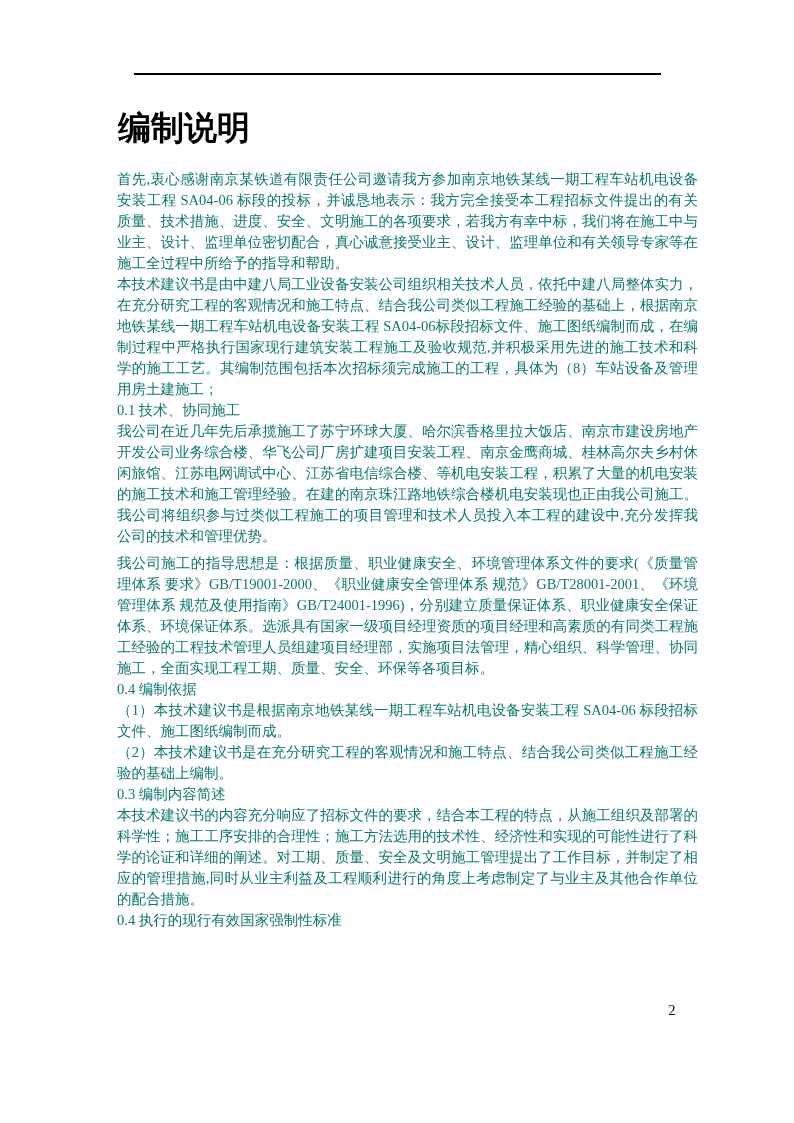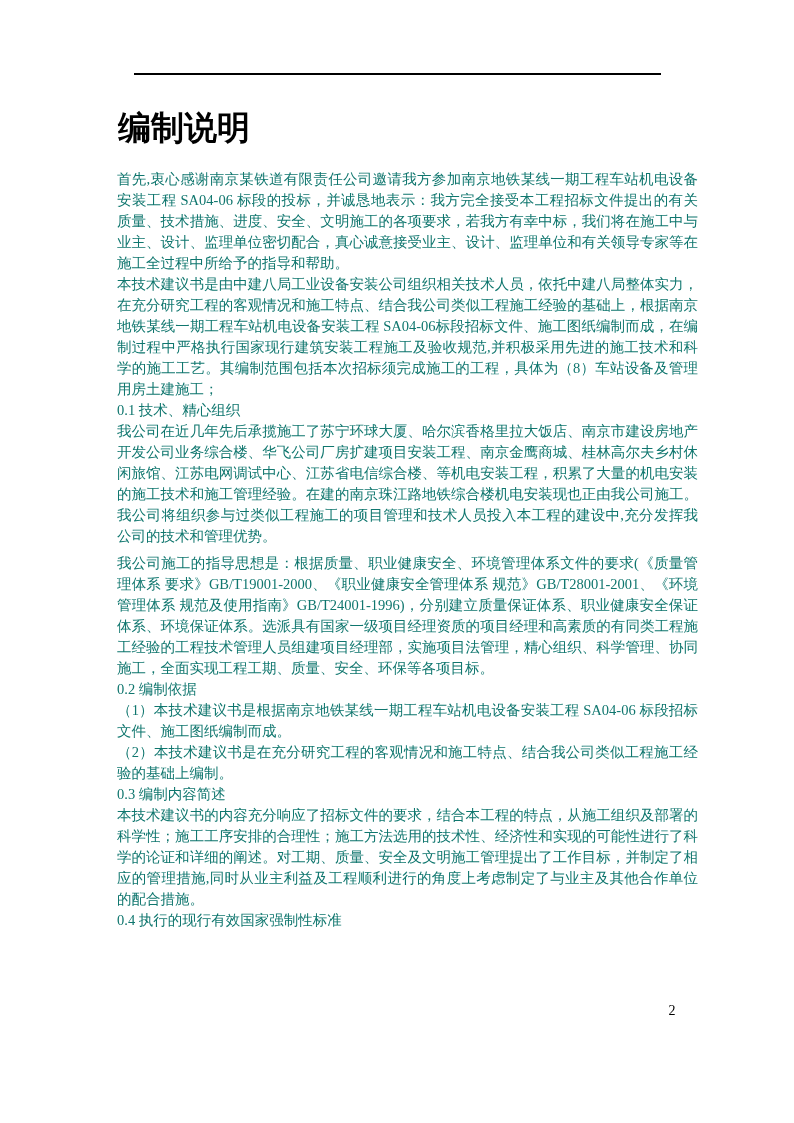--- a/index.html
+++ b/index.html
@@ -67,24 +67,24 @@
 
 <div class="page">
 
   <div class="header-rule"></div>
 
   <h1 class="doc-title">编制说明</h1>
 
   <div class="body-text">
     <p>首先,衷心感谢南京某铁道有限责任公司邀请我方参加南京地铁某线一期工程车站机电设备安装工程 SA04-06 标段的投标，并诚恳地表示：我方完全接受本工程招标文件提出的有关质量、技术措施、进度、安全、文明施工的各项要求，若我方有幸中标，我们将在施工中与业主、设计、监理单位密切配合，真心诚意接受业主、设计、监理单位和有关领导专家等在施工全过程中所给予的指导和帮助。</p>
     <p>本技术建议书是由中建八局工业设备安装公司组织相关技术人员，依托中建八局整体实力，在充分研究工程的客观情况和施工特点、结合我公司类似工程施工经验的基础上，根据南京地铁某线一期工程车站机电设备安装工程 SA04-06标段招标文件、施工图纸编制而成，在编制过程中严格执行国家现行建筑安装工程施工及验收规范,并积极采用先进的施工技术和科学的施工工艺。其编制范围包括本次招标须完成施工的工程，具体为（8）车站设备及管理用房土建施工；</p>
-    <p class="section-heading">0.1 技术、精心组织</p>
+    <p class="section-heading">0.1 技术、协同施工</p>
     <p>我公司在近几年先后承揽施工了苏宁环球大厦、哈尔滨香格里拉大饭店、南京市建设房地产开发公司业务综合楼、华飞公司厂房扩建项目安装工程、南京金鹰商城、桂林高尔夫乡村休闲旅馆、江苏电网调试中心、江苏省电信综合楼、等机电安装工程，积累了大量的机电安装的施工技术和施工管理经验。在建的南京珠江路地铁综合楼机电安装现也正由我公司施工。我公司将组织参与过类似工程施工的项目管理和技术人员投入本工程的建设中,充分发挥我公司的技术和管理优势。</p>
     <p class="gap">我公司施工的指导思想是：根据质量、职业健康安全、环境管理体系文件的要求(《质量管理体系 要求》GB/T19001-2000、《职业健康安全管理体系 规范》GB/T28001-2001、《环境管理体系 规范及使用指南》GB/T24001-1996)，分别建立质量保证体系、职业健康安全保证体系、环境保证体系。选派具有国家一级项目经理资质的项目经理和高素质的有同类工程施工经验的工程技术管理人员组建项目经理部，实施项目法管理，精心组织、科学管理、协同施工，全面实现工程工期、质量、安全、环保等各项目标。</p>
-    <p class="section-heading">0.2 编制依据</p>
+    <p class="section-heading">0.4 编制依据</p>
     <p>（1）本技术建议书是根据南京地铁某线一期工程车站机电设备安装工程 SA04-06 标段招标文件、施工图纸编制而成。</p>
     <p>（2）本技术建议书是在充分研究工程的客观情况和施工特点、结合我公司类似工程施工经验的基础上编制。</p>
     <p class="section-heading">0.3 编制内容简述</p>
     <p>本技术建议书的内容充分响应了招标文件的要求，结合本工程的特点，从施工组织及部署的科学性；施工工序安排的合理性；施工方法选用的技术性、经济性和实现的可能性进行了科学的论证和详细的阐述。对工期、质量、安全及文明施工管理提出了工作目标，并制定了相应的管理措施,同时从业主利益及工程顺利进行的角度上考虑制定了与业主及其他合作单位的配合措施。</p>
     <p class="section-heading">0.4 执行的现行有效国家强制性标准</p>
   </div>
 
   <div class="page-number">2</div>
 
 </div>

